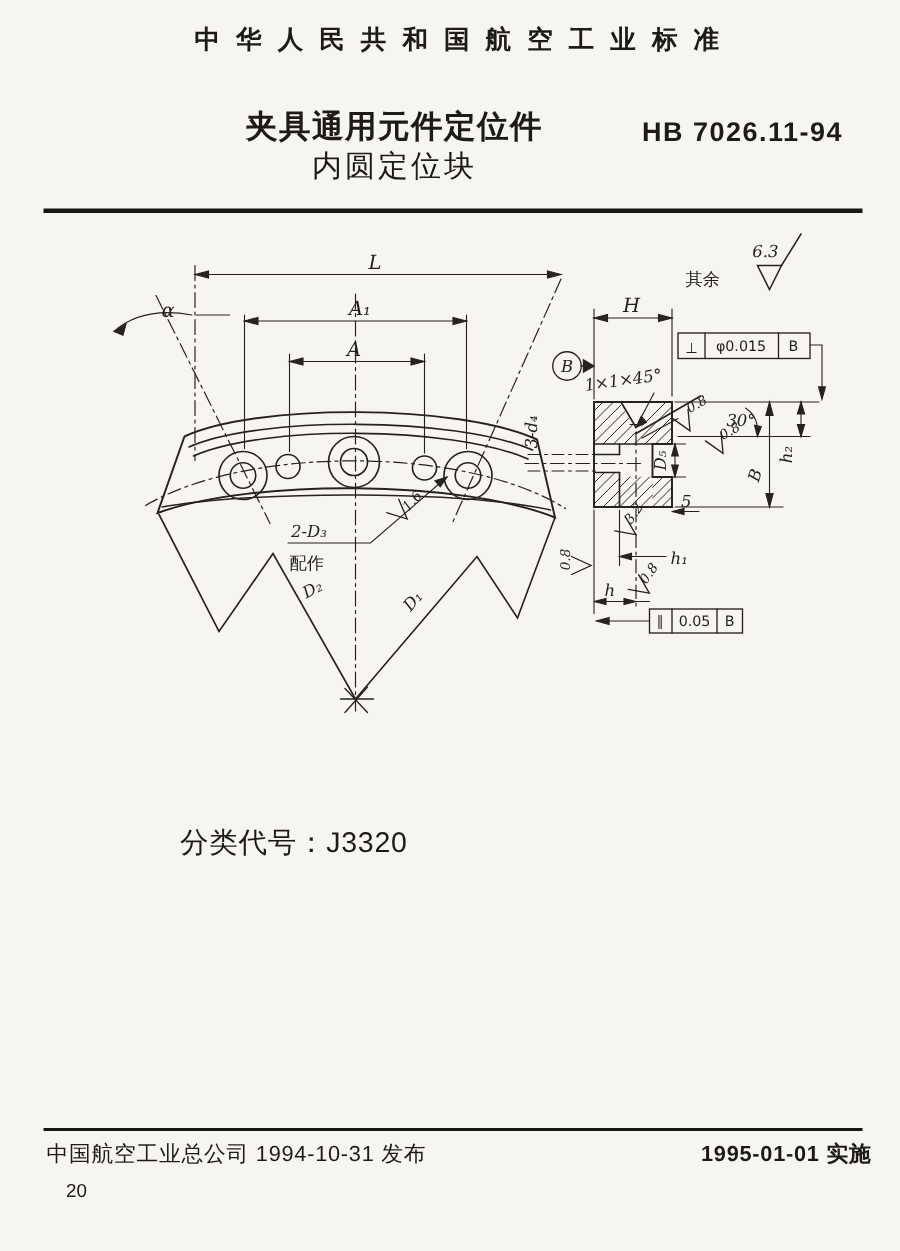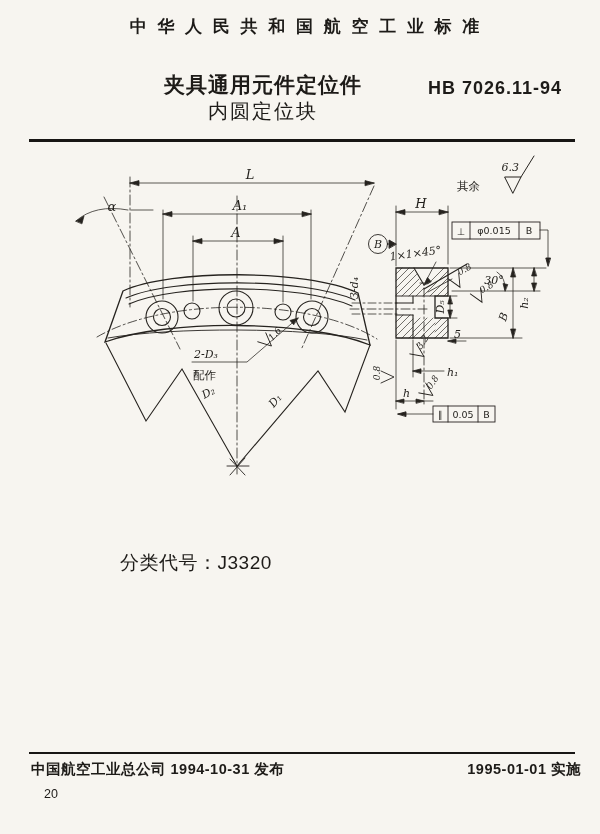--- a/index.html
+++ b/index.html
@@ -11,21 +11,21 @@
   .title-l1{font-size:21px;font-weight:bold;letter-spacing:1px;}
   .title-l2{font-size:20px;font-weight:normal;letter-spacing:2px;}
   .std-code{position:absolute;top:78px;left:428px;font-size:18px;font-weight:bold;letter-spacing:1px;
         font-family:"Liberation Sans",sans-serif;}
   .rule{position:absolute;left:29px;width:546px;background:#181614;}
   .rule.top{top:139px;height:3px;}
   .rule.bottom{top:752px;height:2px;}
   .notes{position:absolute;left:88px;top:551px;font-size:19px;line-height:23.5px;
         font-family:Liberation Sans, sans-serif;letter-spacing:0.5px;margin-left:32px;}
   .notes .indent{padding-left:64px;}
-  .foot-left{position:absolute;left:31px;top:760px;font-size:14.5px;font-weight:bold;letter-spacing:0.5px;}
+  .foot-left{position:absolute;left:31px;top:760px;font-size:14.5px;font-weight:normal;letter-spacing:0.5px;}
   .foot-right{position:absolute;right:31px;top:760px;font-size:14.5px;font-weight:bold;letter-spacing:0.5px;}
   .page-num{position:absolute;left:44px;top:787px;font-size:12.5px;text-align:center;}
   svg{position:absolute;left:0;top:0;}
   svg text{font-family:"DejaVu Serif",serif;fill:#211f1b;}
   .dim{font-style:italic;font-size:13px;}
   .dims{font-style:italic;font-size:11px;}
   .frm{font-family:"DejaVu Sans",sans-serif;font-style:normal;font-size:9.5px;}
   .cjk{font-family:"Liberation Sans",sans-serif;font-style:normal;font-size:11.5px;}
   .fin{font-style:italic;font-size:9px;}
 </style>

